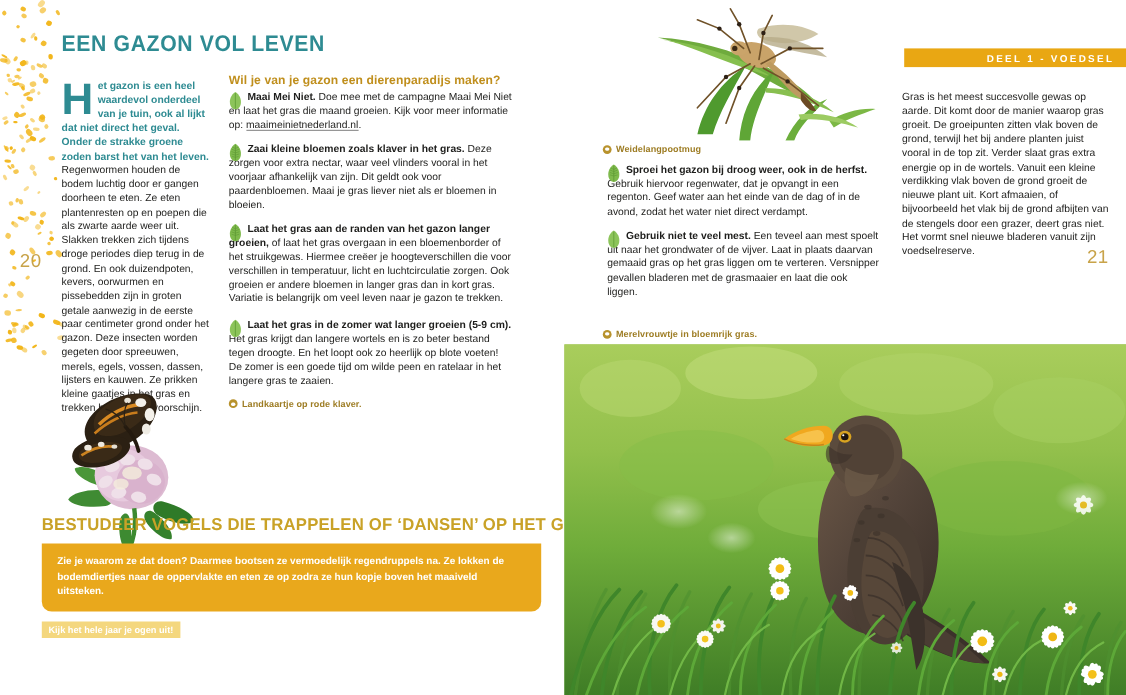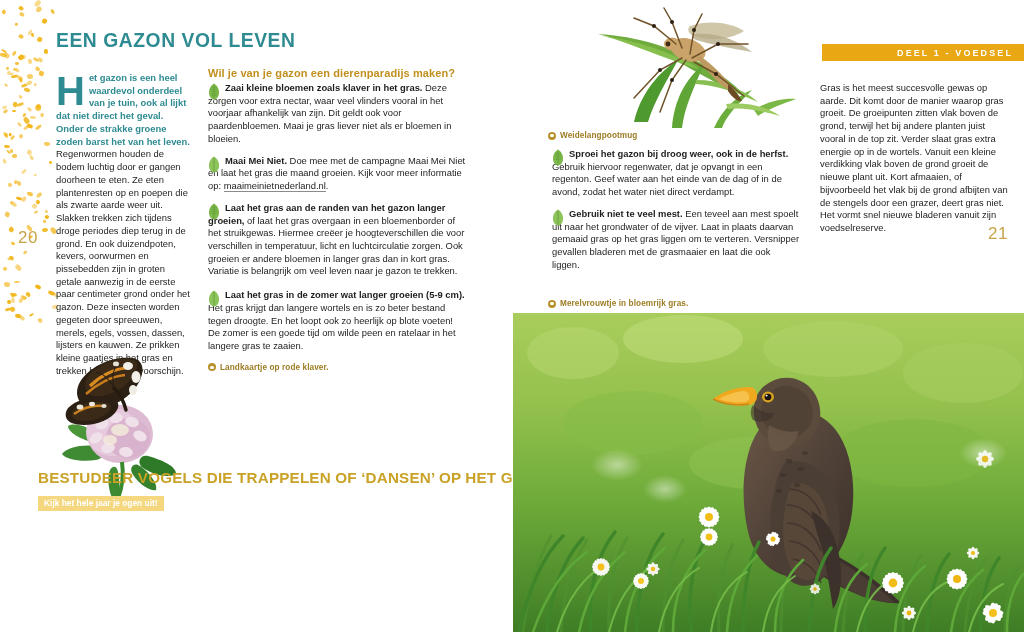--- a/index.html
+++ b/index.html
@@ -269,36 +269,36 @@
       <span class="dropcap">H</span><span class="lede">et gazon is een heel waardevol onderdeel van je tuin, ook al lijkt dat niet direct het geval. Onder de strakke groene zoden barst het van het leven.</span><span> Regenwormen houden de bodem luchtig door er gangen doorheen te eten. Ze eten plantenresten op en poepen die als zwarte aarde weer uit. Slakken trekken zich tijdens droge periodes diep terug in de grond. En ook duizendpoten, kevers, oorwurmen en pissebedden zijn in groten getale aanwezig in de eerste paar centimeter grond onder het gazon. Deze insecten worden gegeten door spreeuwen, merels, egels, vossen, dassen, lijsters en kauwen. Ze prikken kleine gaatjes in het gras en trekken hun prooi tevoorschijn.</span>
     </p>
   </div>
 
   <div class="col col-b">
     <div class="subhead">Wil je van je gazon een dierenparadijs maken?</div>
 
     <div class="tipitem">
       <span class="leaf">
         <svg width="12" height="17" viewBox="0 0 12 17">
+            <path d="M6 0.6C9.7 3 11.6 7 10.9 11.3c-.5 3-2.4 5.1-4.9 5.1S1.6 14.3 1.1 11.3C.4 7 2.3 3 6 .6z" fill="#8cc45a"></path>
+            <path d="M6 1.6v14" stroke="#5d9a33" stroke-width=".7" fill="none"></path>
+          </svg>
+      </span>
+      <span class="txt"><b>Maai Mei Niet.</b><span> Doe mee met de campagne Maai Mei Niet en laat het gras die maand groeien. Kijk voor meer informatie op: </span><span class="link">maaimeinietnederland.nl</span><span>.</span></span>
+    </div>
+
+    <div class="tipitem">
+      <span class="leaf">
+        <svg width="12" height="17" viewBox="0 0 12 17">
             <path d="M6 0.6C9.7 3 11.6 7 10.9 11.3c-.5 3-2.4 5.1-4.9 5.1S1.6 14.3 1.1 11.3C.4 7 2.3 3 6 .6z" fill="#7fba4c"></path>
             <path d="M6 1.6v14" stroke="#5d9a33" stroke-width=".7" fill="none"></path>
             <path d="M6 5 3 3.6M6 7 2.6 5.6M6 9 2.4 7.8M6 11 2.6 10M6 13 3.1 12.2M6 5l3-1.4M6 7l3.4-1.4M6 9l3.6-1.2M6 11l3.4-1M6 13l2.9-.8" stroke="#5d9a33" stroke-width=".55" fill="none"></path>
           </svg>
       </span>
       <span class="txt"><b>Zaai kleine bloemen zoals klaver in het gras.</b><span> Deze zorgen voor extra nectar, waar veel vlinders vooral in het voorjaar afhankelijk van zijn. Dit geldt ook voor paardenbloemen. Maai je gras liever niet als er bloemen in bloeien.</span></span>
-    </div>
-
-    <div class="tipitem">
-      <span class="leaf">
-        <svg width="12" height="17" viewBox="0 0 12 17">
-            <path d="M6 0.6C9.7 3 11.6 7 10.9 11.3c-.5 3-2.4 5.1-4.9 5.1S1.6 14.3 1.1 11.3C.4 7 2.3 3 6 .6z" fill="#8cc45a"></path>
-            <path d="M6 1.6v14" stroke="#5d9a33" stroke-width=".7" fill="none"></path>
-          </svg>
-      </span>
-      <span class="txt"><b>Maai Mei Niet.</b><span> Doe mee met de campagne Maai Mei Niet en laat het gras die maand groeien. Kijk voor meer informatie op: </span><span class="link">maaimeinietnederland.nl</span><span>.</span></span>
     </div>
 
     <div class="tipitem">
       <span class="leaf">
         <svg width="12" height="17" viewBox="0 0 12 17">
             <path d="M6 0.6C9.7 3 11.6 7 10.9 11.3c-.5 3-2.4 5.1-4.9 5.1S1.6 14.3 1.1 11.3C.4 7 2.3 3 6 .6z" fill="#7fba4c"></path>
             <path d="M6 1.6v14" stroke="#5d9a33" stroke-width=".7" fill="none"></path>
             <path d="M6 5 3 3.6M6 7 2.6 5.6M6 9 2.4 7.8M6 11 2.6 10M6 5l3-1.4M6 7l3.4-1.4M6 9l3.6-1.2M6 11l3.4-1" stroke="#5d9a33" stroke-width=".55" fill="none"></path>
           </svg>
       </span>
@@ -375,20 +375,21 @@
 
       <path d="M70 36c6 6 10 14 12 22" stroke="#241a0f" stroke-width="3.4" fill="none" stroke-linecap="round"></path>
       <path d="M70 36c-4-8-10-14-18-16M70 36c-2-9-1-17 2-22" stroke="#2a2014" stroke-width="1.1" fill="none"></path>
 
       <path d="M78 110c2 14 0 26-4 36" stroke="#3c8a30" stroke-width="4" fill="none"></path>
     </svg>
   </div>
 
   <div class="tipblock">
     <div class="tip-head">BESTUDEER VOGELS DIE TRAPPELEN OF ‘DANSEN’ OP HET GRAS</div>
+    <div class="tip-body">Zie je waarom ze dat doen? Daarmee bootsen ze vermoedelijk regendruppels na. Ze lokken de bodemdiertjes naar de oppervlakte en eten ze op zodra ze hun kopje boven het maaiveld uitsteken.</div>
     <div class="tip-foot">Kijk het hele jaar je ogen uit!</div>
   </div>
 
   <div class="banner">
     <span>DEEL 1 - VOEDSEL</span>
   </div>
 
   <div class="photo cranefly">
     <svg width="230" height="128" viewBox="0 0 230 128">
 

